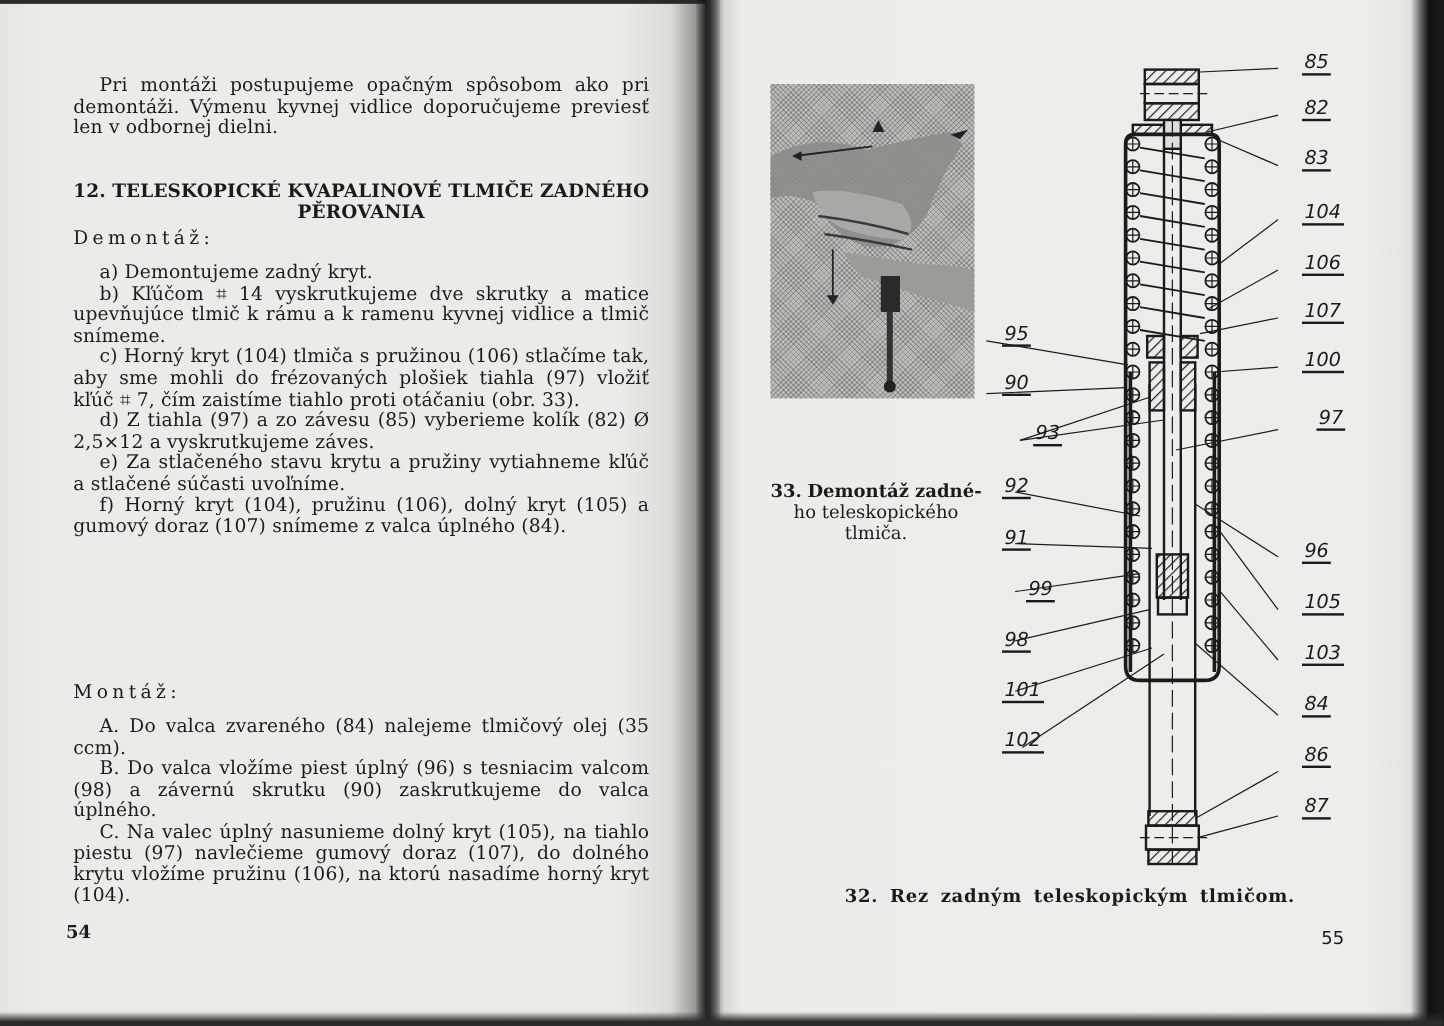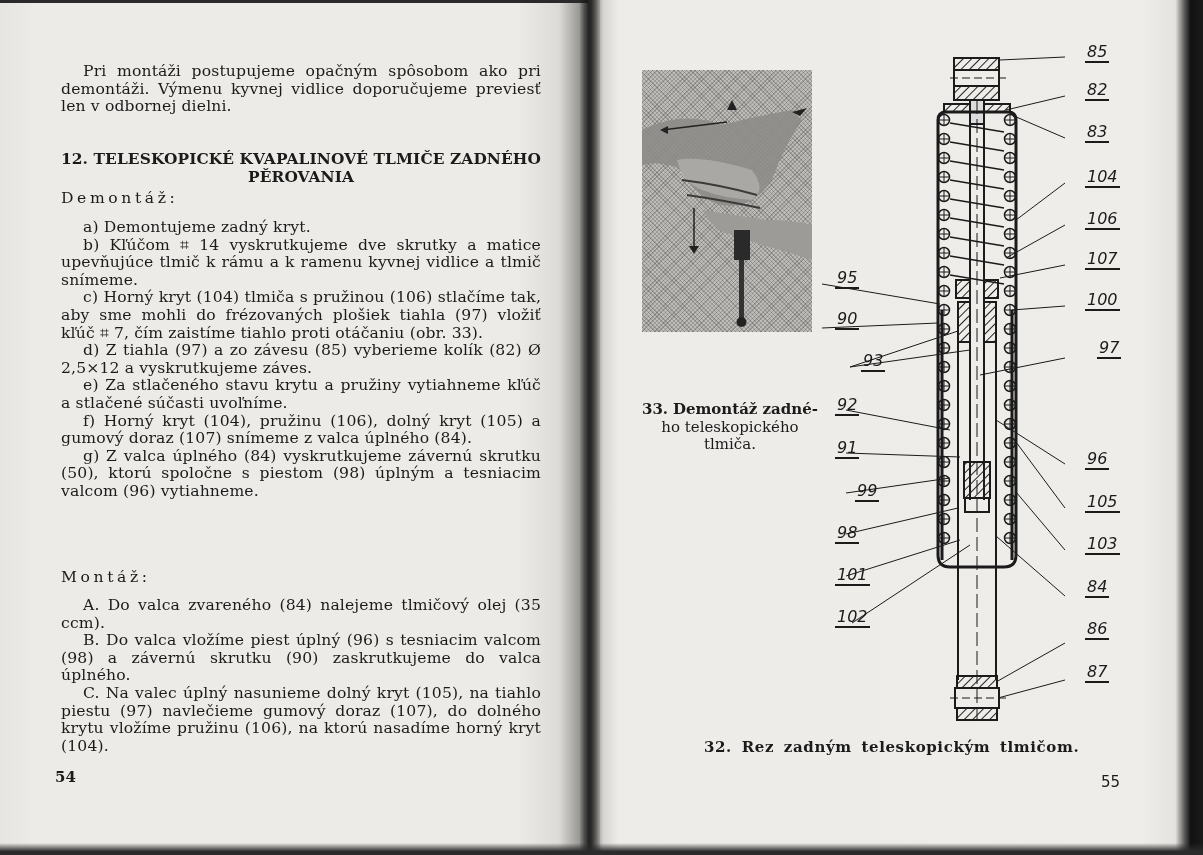--- a/index.html
+++ b/index.html
@@ -94,21 +94,20 @@
 
   <div class="subhead demontaz-label">Demontáž:</div>
 
   <div class="text steps-d">
     <p class="para">a) Demontujeme zadný kryt.</p>
     <p class="para">b) Kľúčom ⌗ 14 vyskrutkujeme dve skrutky a matice upevňujúce tlmič k rámu a k ramenu kyvnej vidlice a tlmič snímeme.</p>
     <p class="para">c) Horný kryt (104) tlmiča s pružinou (106) stlačíme tak, aby sme mohli do frézovaných plošiek tiahla (97) vložiť kľúč ⌗ 7, čím zaistíme tiahlo proti otáčaniu (obr. 33).</p>
     <p class="para">d) Z tiahla (97) a zo závesu (85) vyberieme kolík (82) Ø 2,5×12 a vyskrutkujeme záves.</p>
     <p class="para">e) Za stlačeného stavu krytu a pružiny vytiahneme kľúč a stlačené súčasti uvoľníme.</p>
     <p class="para">f) Horný kryt (104), pružinu (106), dolný kryt (105) a gumový doraz (107) snímeme z valca úplného (84).</p>
-    <p class="para">g) Z valca úplného (84) vyskrutkujeme závernú skrutku (50), ktorú spoločne s piestom (98) úplným a tesniacim valcom (96) vytiahneme.</p>
   </div>
 
   <div class="subhead montaz-label">Montáž:</div>
 
   <div class="text steps-m">
     <p class="para">A. Do valca zvareného (84) nalejeme tlmičový olej (35 ccm).</p>
     <p class="para">B. Do valca vložíme piest úplný (96) s tesniacim valcom (98) a závernú skrutku (90) zaskrutkujeme do valca úplného.</p>
     <p class="para">C. Na valec úplný nasunieme dolný kryt (105), na tiahlo piestu (97) navlečieme gumový doraz (107), do dolného krytu vložíme pružinu (106), na ktorú nasadíme horný kryt (104).</p>
   </div>
 

